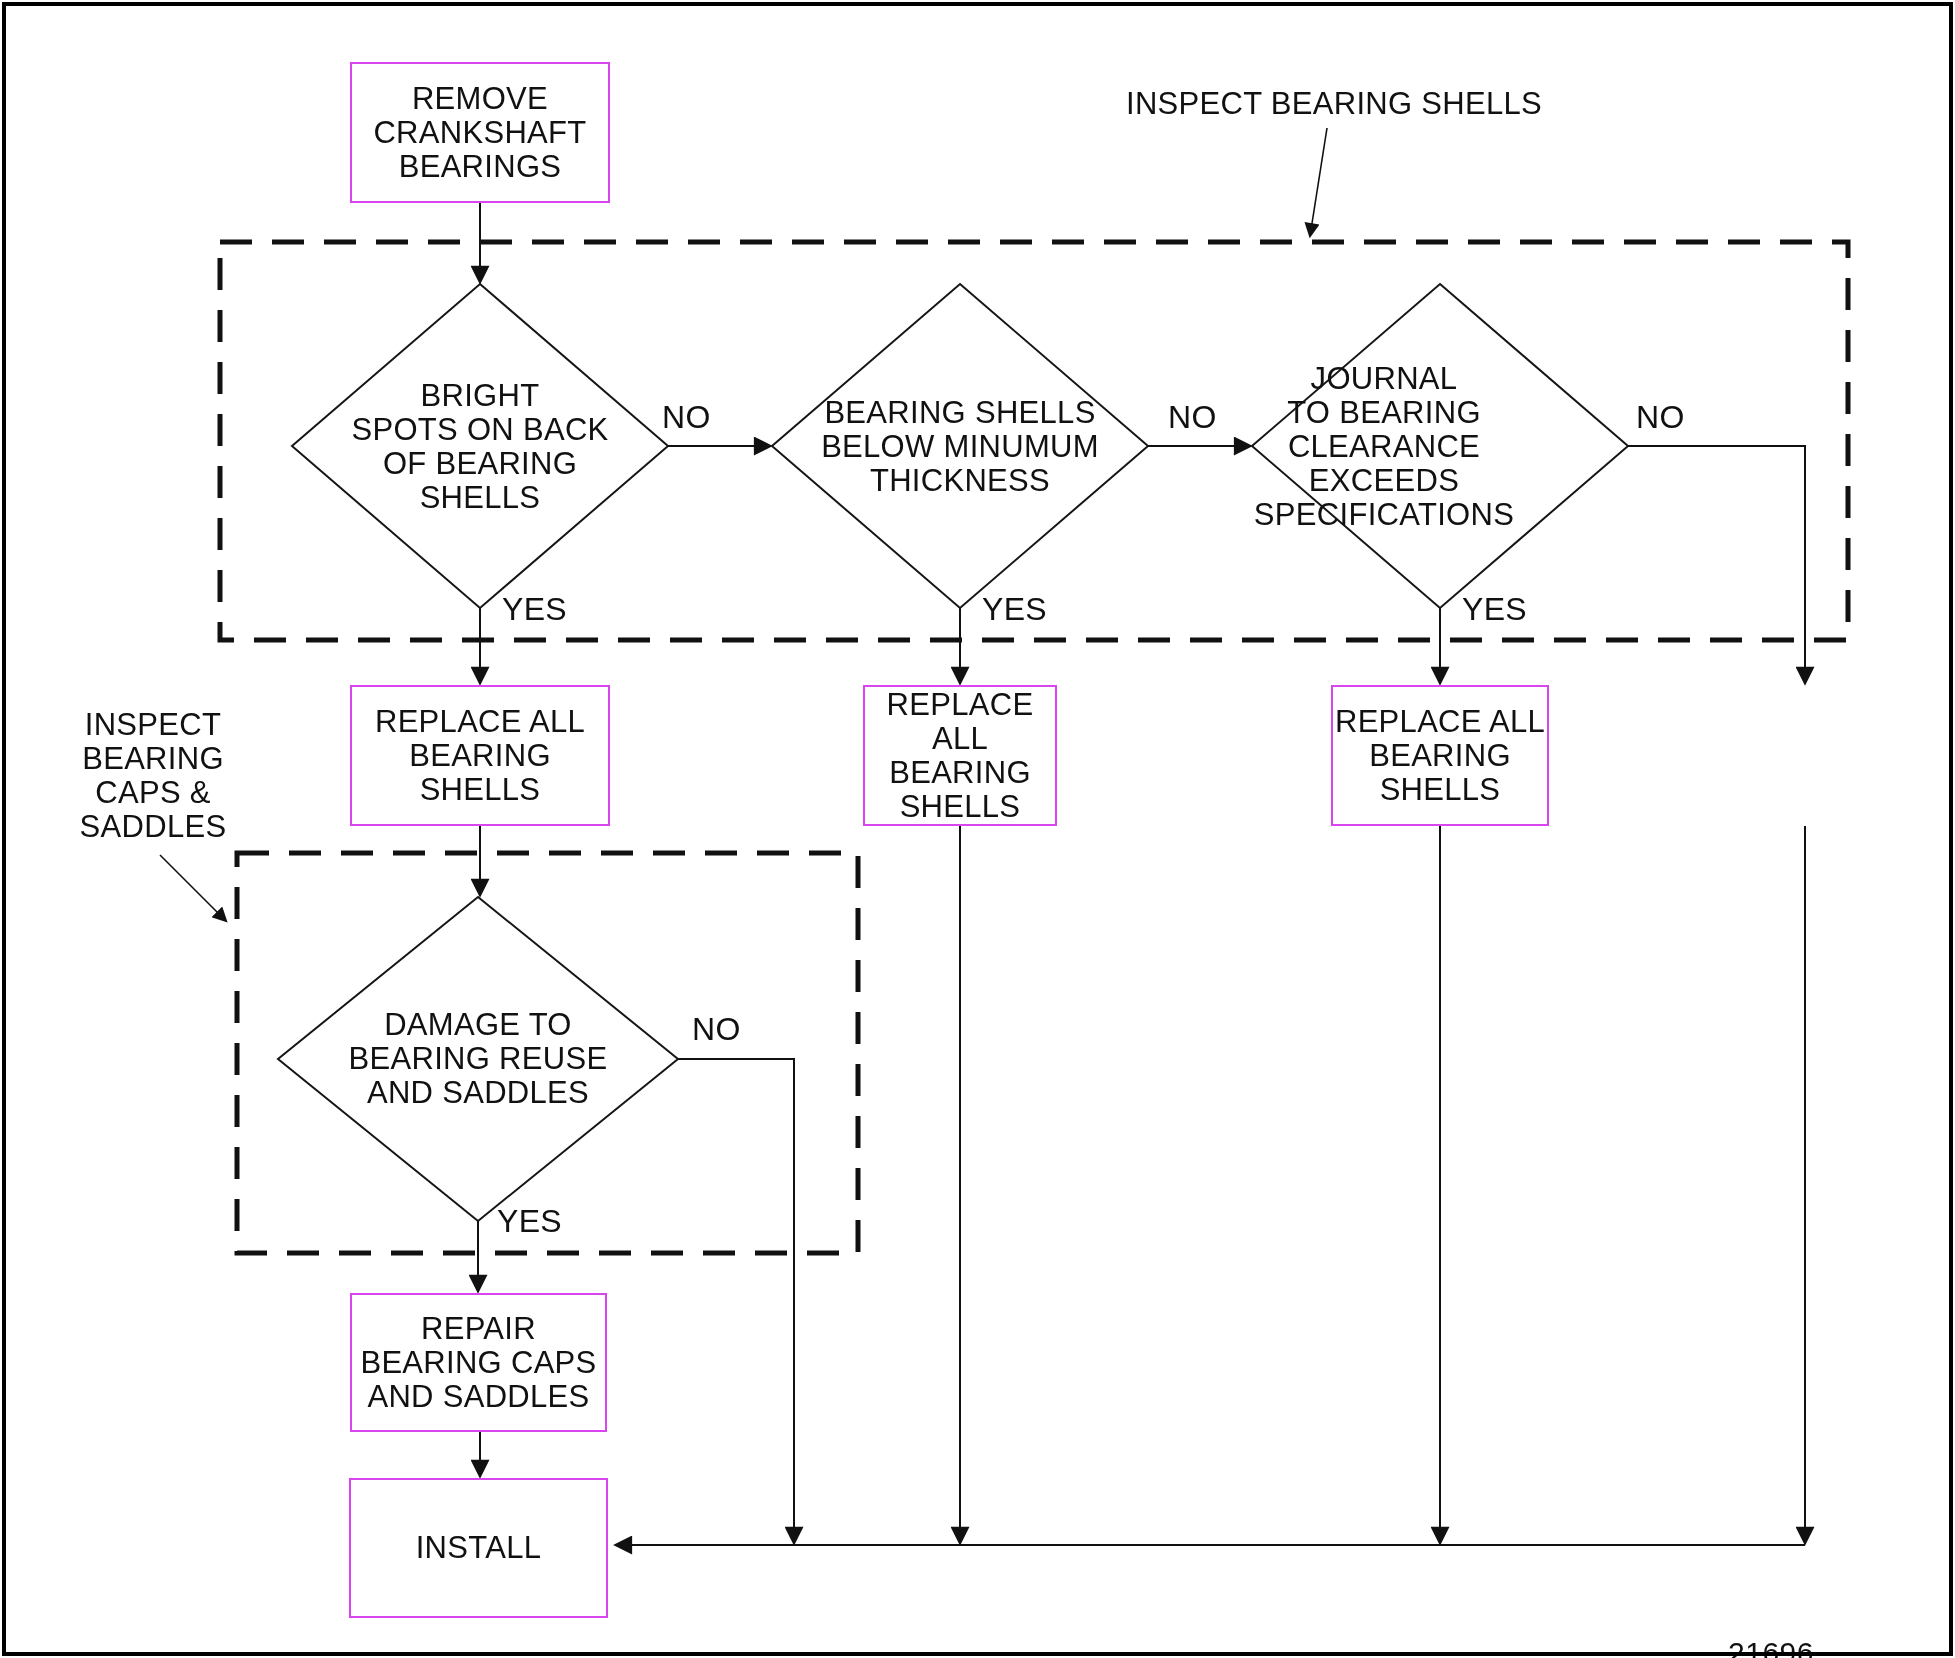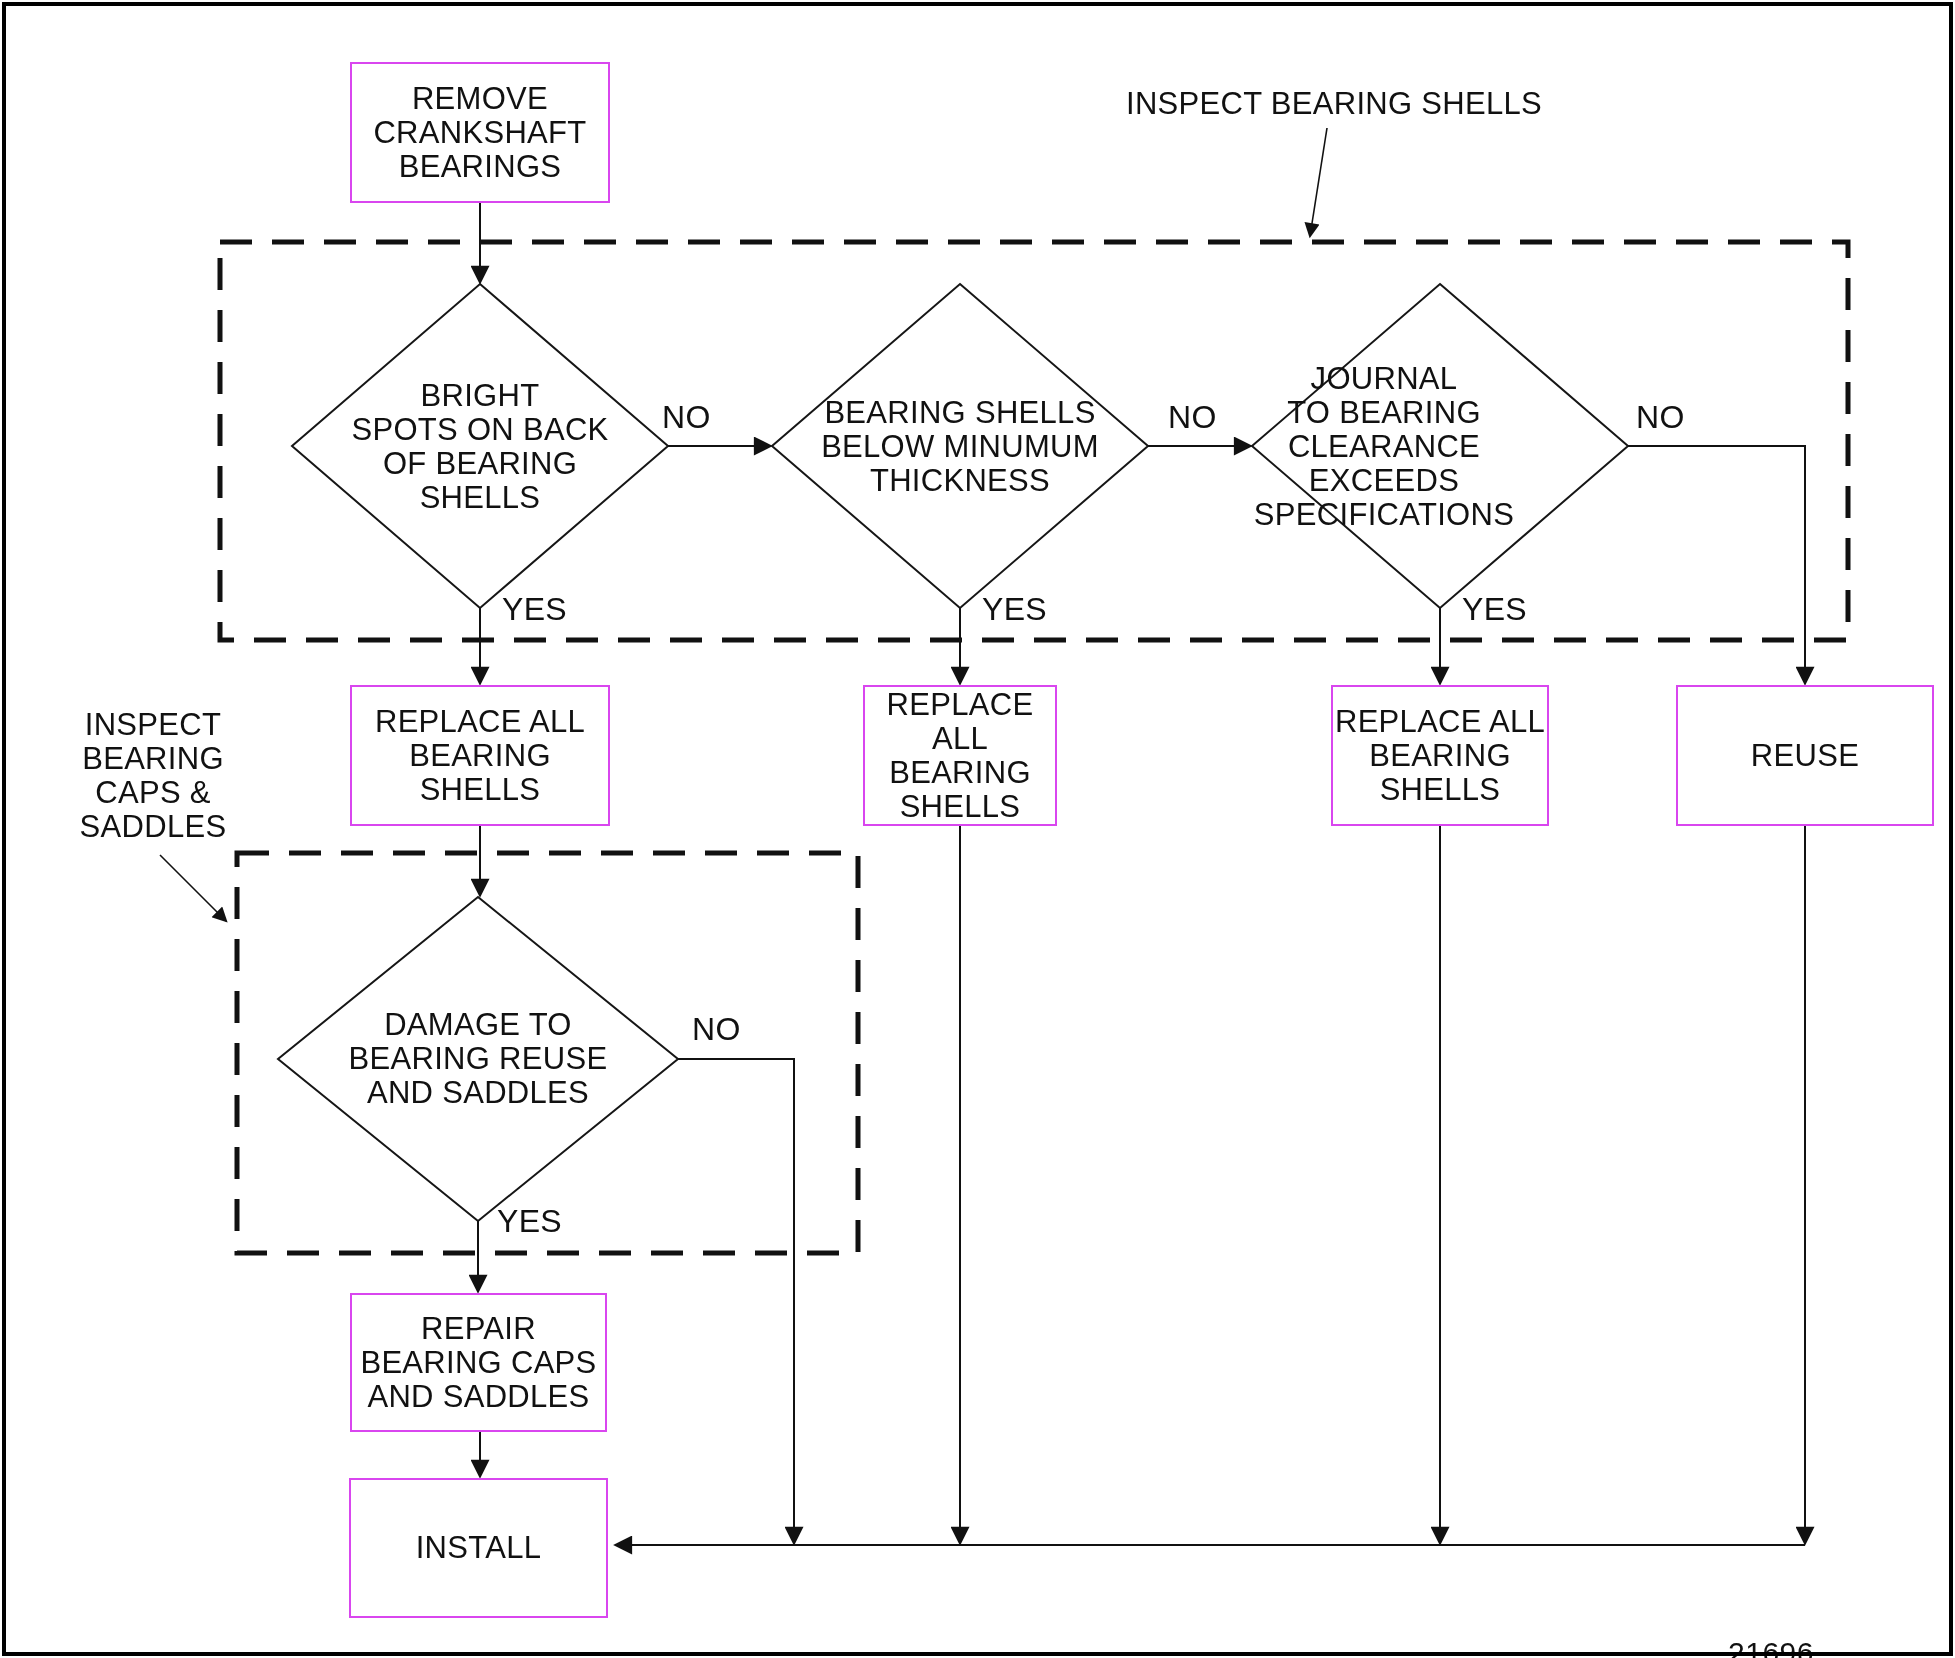--- a/index.html
+++ b/index.html
@@ -111,21 +111,20 @@
 SHELLS</div>
 
   <div class="box" style="left:863px; top:685px; width:194px; height:141px;">REPLACE ALL
 BEARING
 SHELLS</div>
 
   <div class="box" style="left:1331px; top:685px; width:218px; height:141px;">REPLACE ALL
 BEARING
 SHELLS</div>
 
-  <div class="box" style="left:1676px; top:685px; width:258px; height:141px;">REUSE</div>
 
   <div class="box" style="left:350px; top:1293px; width:257px; height:139px;text-align:center;">REPAIR
 BEARING CAPS
 AND SADDLES</div>
 
   <div class="box" style="left:349px; top:1478px; width:259px; height:140px;">INSTALL</div>
 
   <div class="ctr" style="left:480px; top:447px; width:300px;">BRIGHT
 SPOTS ON BACK
 OF BEARING

